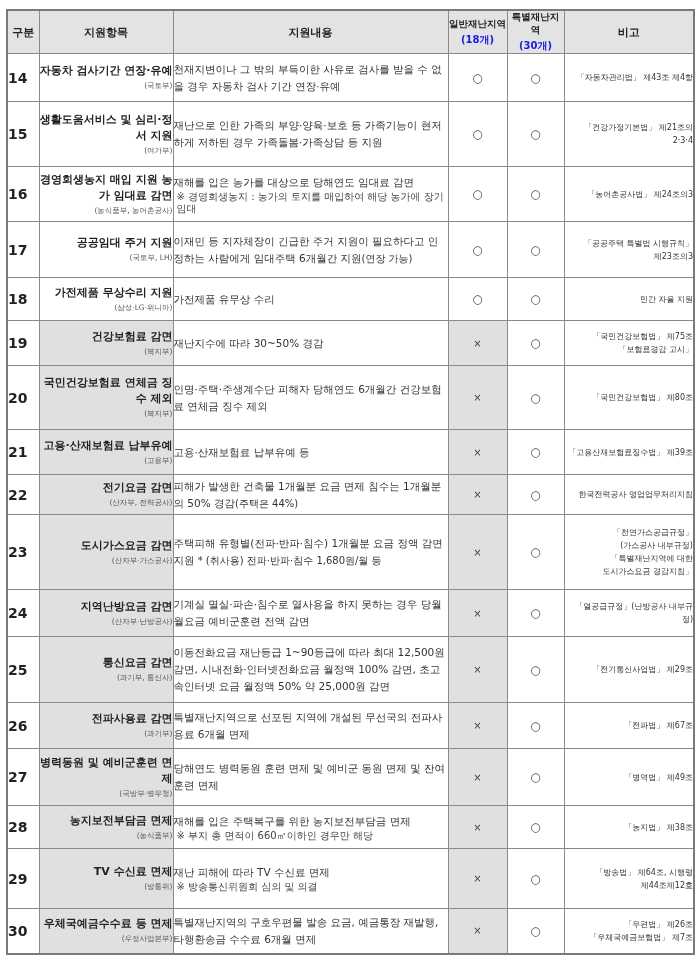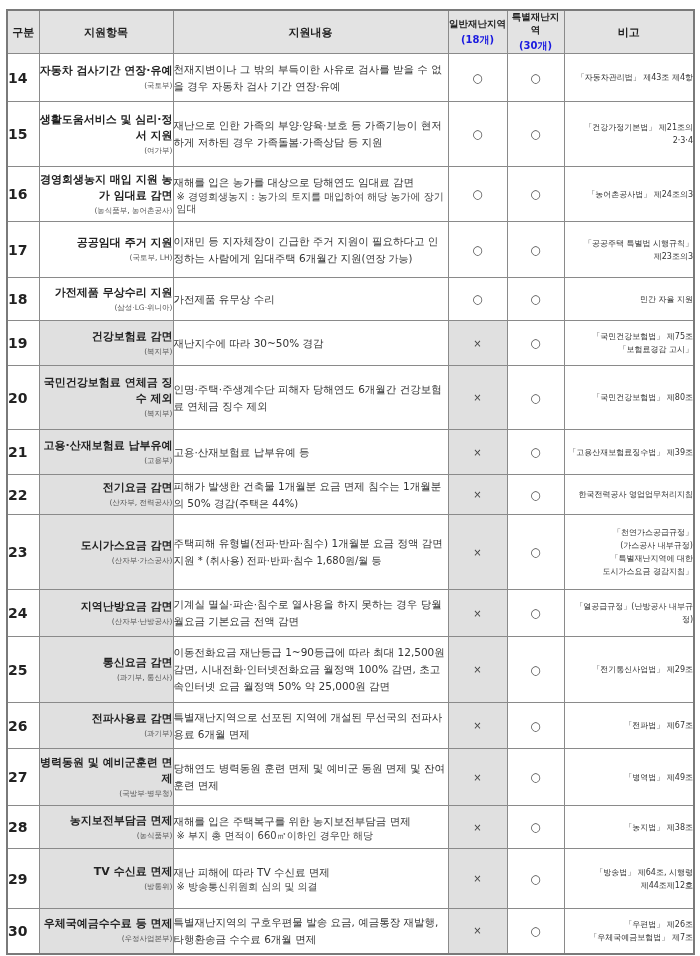--- a/index.html
+++ b/index.html
@@ -219,21 +219,21 @@
           <span class="ref-line">도시가스요금 경감지침」</span>
         </td>
   </tr>
       <tr style="height: 47px;">
     <td class="num">24</td>
     <td class="item gray">
       <span class="title">지역난방요금 감면</span>
       <span class="agency">(산자부·난방공사)</span>
     </td>
     <td class="content">
-      <span class="ctext">기계실 멸실·파손·침수로 열사용을 하지 못하는 경우 당월 월요금 기본요금 전액 감면</span>
+      <span class="ctext">기계실 멸실·파손·침수로 열사용을 하지 못하는 경우 당월 월요금 예비군훈련 전액 감면</span>
       
     </td>
     <td class="mark gen x gray">×</td>
     <td class="mark spc">○</td>
     <td class="ref">
           <span class="ref-line">「열공급규정」(난방공사 내부규정)</span>
         </td>
   </tr>
       <tr style="height: 66px;">
     <td class="num">25</td>

